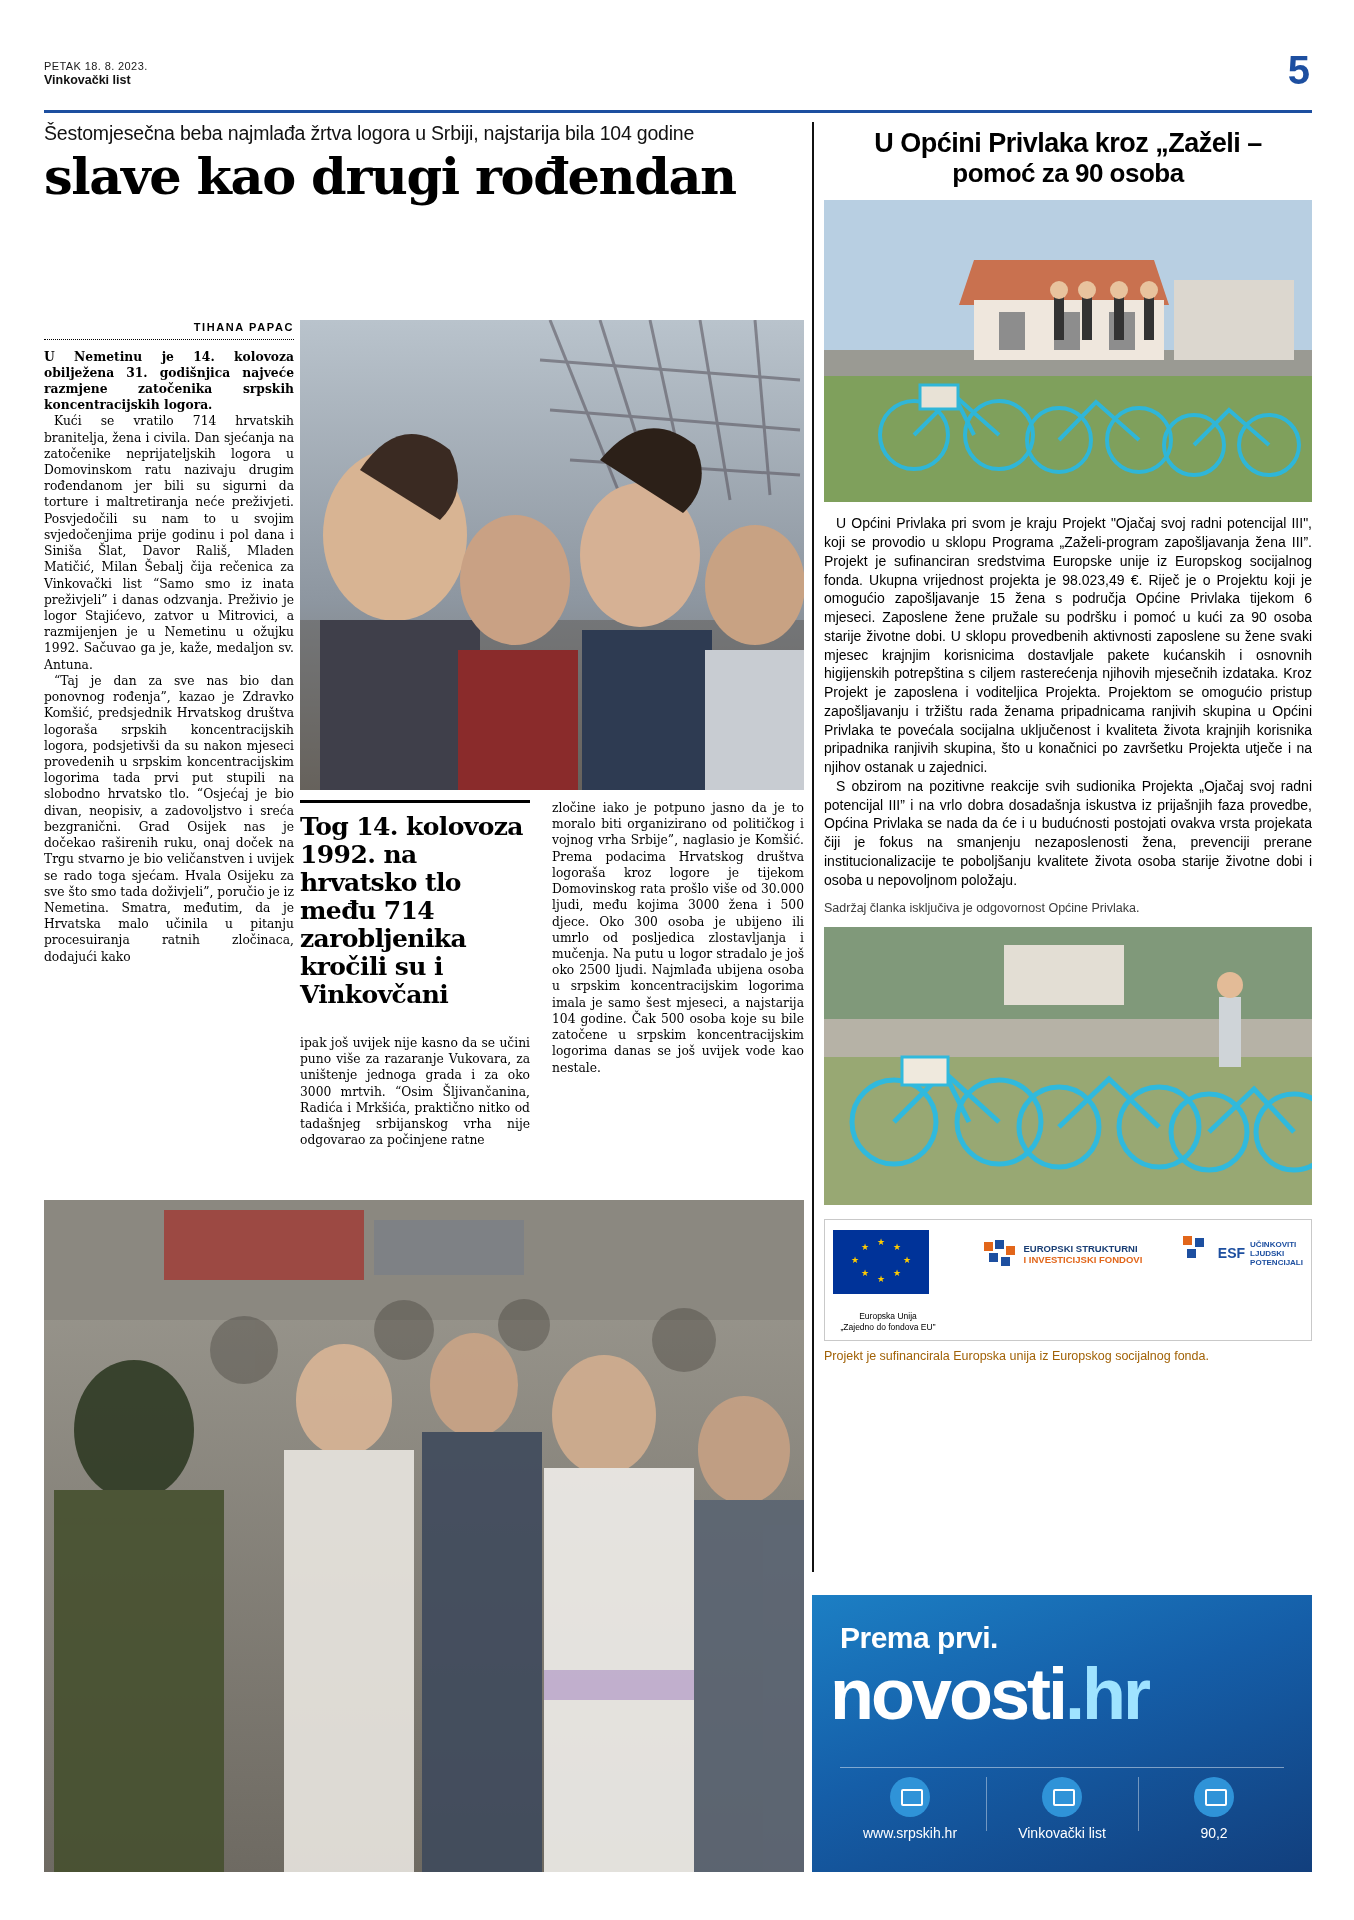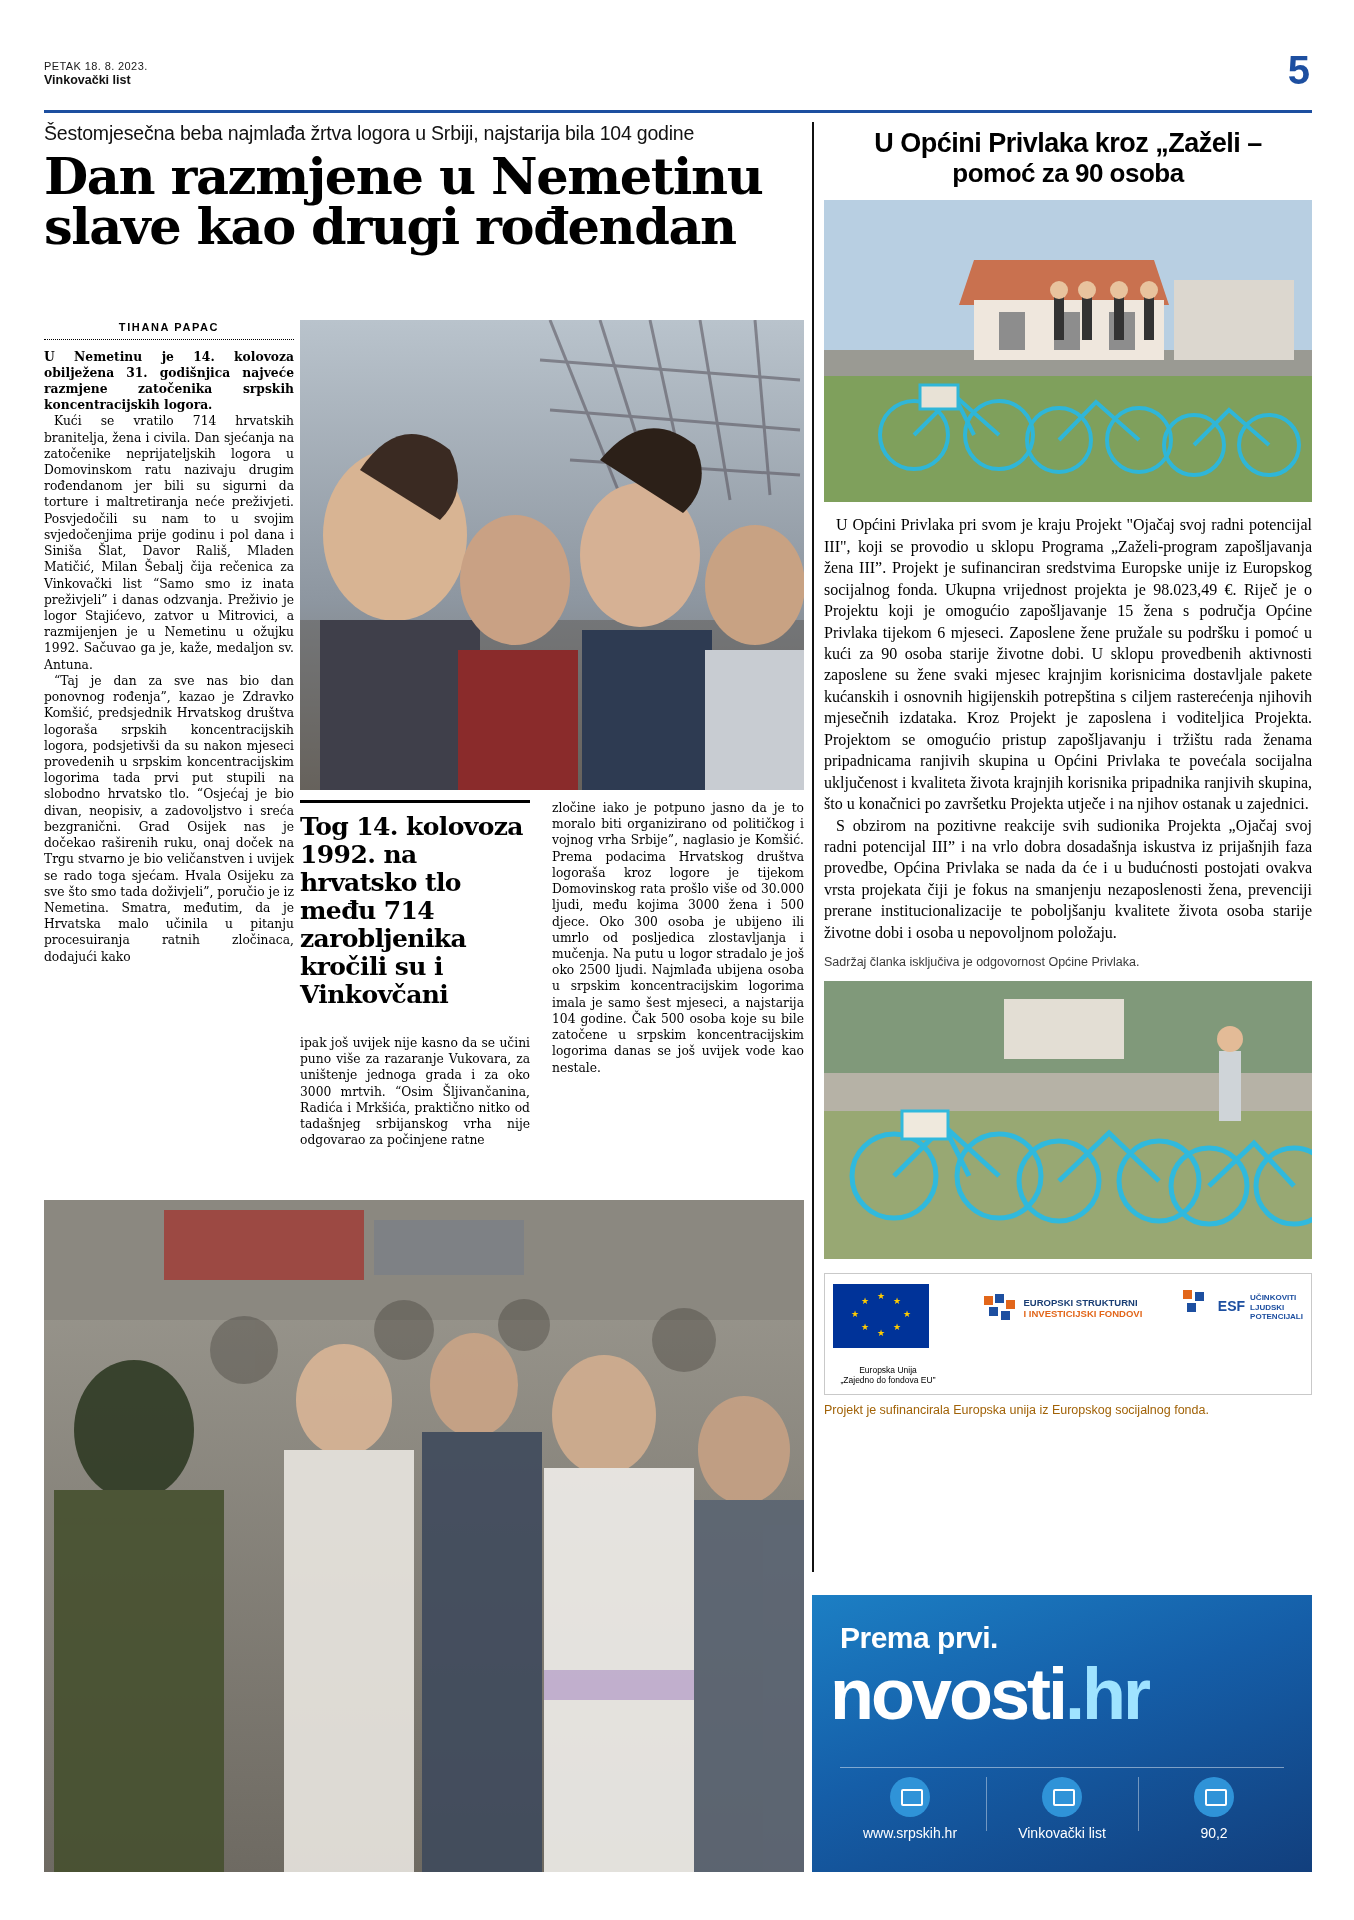--- a/index.html
+++ b/index.html
@@ -83,21 +83,21 @@
     font-size: 12.3px;
     line-height: 1.32;
     text-align: justify;
     color: #000;
   }
   .byline {
     font-family: "Liberation Sans", sans-serif;
     font-weight: bold;
     font-size: 11px;
     letter-spacing: 1.6px;
-    text-align: center;
+    text-align: right;
     margin-bottom: 4px;
   }
   .byline-rule {
     border-top: 1px dotted #000;
     margin: 0 0 9px 0;
     height: 0;
   }
   .lede {
     font-weight: bold;
   }
@@ -185,22 +185,22 @@
   .right-headline .l1 { font-size: 27px; }
   .photo-bikes {
     margin-top: 12px;
     width: 488px; height: 302px;
     overflow: hidden;
     background: #9aa4ae;
     position: relative;
   }
   .right-body {
     margin-top: 12px;
-    font-family: Liberation Serif, serif;
-    font-size: 16px;
+    font-family: Liberation Sans, sans-serif;
+    font-size: 14px;
     line-height: 1.34;
     text-align: justify;
   }
   .right-body p { margin: 0; text-indent: 12px; }
   .right-note {
     margin-top: 12px;
     font-family: "Liberation Sans", sans-serif;
     font-size: 12.5px;
     color: #3a3a3a;
   }
@@ -305,21 +305,20 @@
   <div class="masthead">
     <div class="mast-date">PETAK 18. 8. 2023.</div>
     <div class="mast-paper">Vinkovački list</div>
   </div>
   <div class="page-number">5</div>
   <div class="mast-rule"></div>
 
   <div class="left-col">
     <div class="kicker">Šestomjesečna beba najmlađa žrtva logora u Srbiji, najstarija bila 104 godine</div>
     <div class="headline">
-      <div>Dan razmjene u Nemetinu</div>
       <div>slave kao drugi rođendan</div>
     </div>
   </div>
 
   <div class="story-body">
     <div class="byline">TIHANA PAPAC</div>
     <div class="byline-rule"></div>
     <p class="first lede">U Nemetinu je 14. kolovoza obilježena 31. godišnjica najveće razmjene zatočenika srpskih koncentracijskih logora.</p>
     <p>Kući se vratilo 714 hrvatskih branitelja, žena i civila. Dan sjećanja na zatočenike neprijateljskih logora u Domovinskom ratu nazivaju drugim rođendanom jer bili su sigurni da torture i maltretiranja neće preživjeti. Posvjedočili su nam to u svojim svjedočenjima prije godinu i pol dana i Siniša Šlat, Davor Rališ, Mladen Matičić, Milan Šebalj čija rečenica za Vinkovački list “Samo smo iz inata preživjeli” i danas odzvanja. Preživio je logor Stajićevo, zatvor u Mitrovici, a razmijenjen je u Nemetinu u ožujku 1992. Sačuvao ga je, kaže, medaljon sv. Antuna.</p>
     <p>“Taj je dan za sve nas bio dan ponovnog rođenja”, kazao je Zdravko Komšić, predsjednik Hrvatskog društva logoraša srpskih koncentracijskih logora, podsjetivši da su nakon mjeseci provedenih u srpskim koncentracijskim logorima tada prvi put stupili na slobodno hrvatsko tlo. “Osjećaj je bio divan, neopisiv, a zadovoljstvo i sreća bezgranični. Grad Osijek nas je dočekao raširenih ruku, onaj doček na Trgu stvarno je bio veličanstven i uvijek se rado toga sjećam. Hvala Osijeku za sve što smo tada doživjeli”, poručio je iz Nemetina. Smatra, međutim, da je Hrvatska malo učinila u pitanju procesuiranja ratnih zločinaca, dodajući kako</p>

